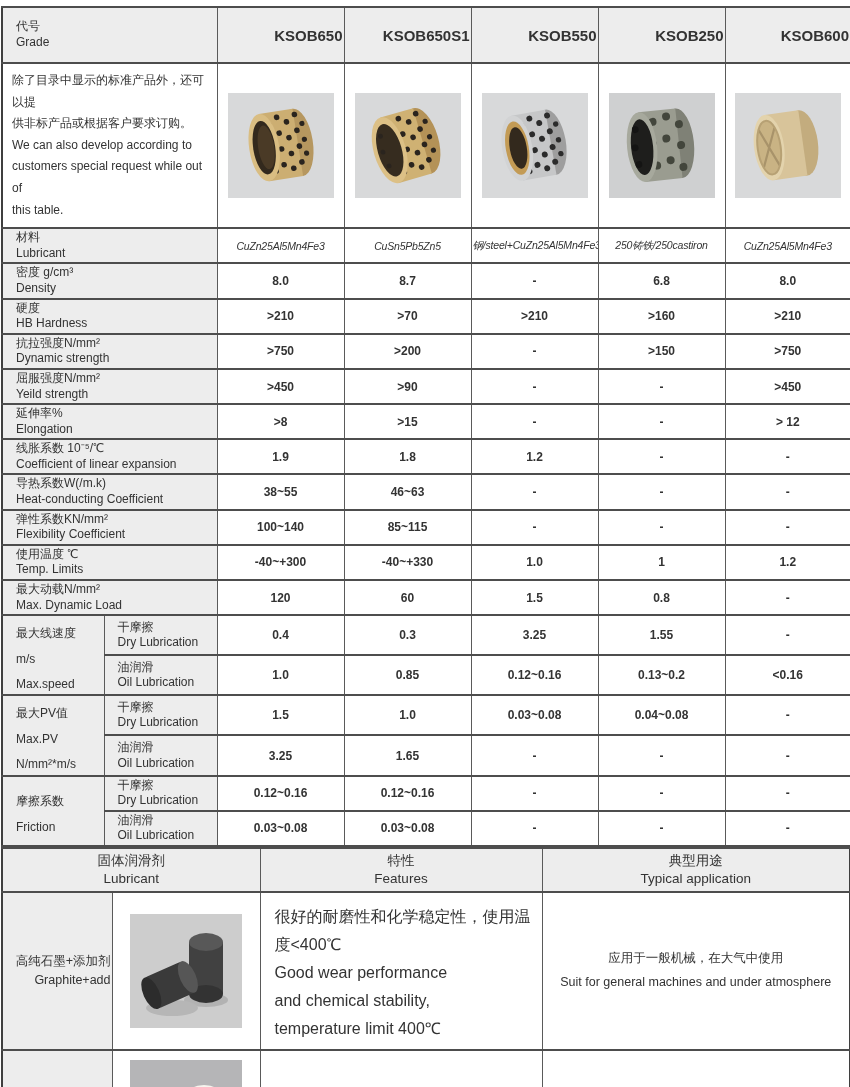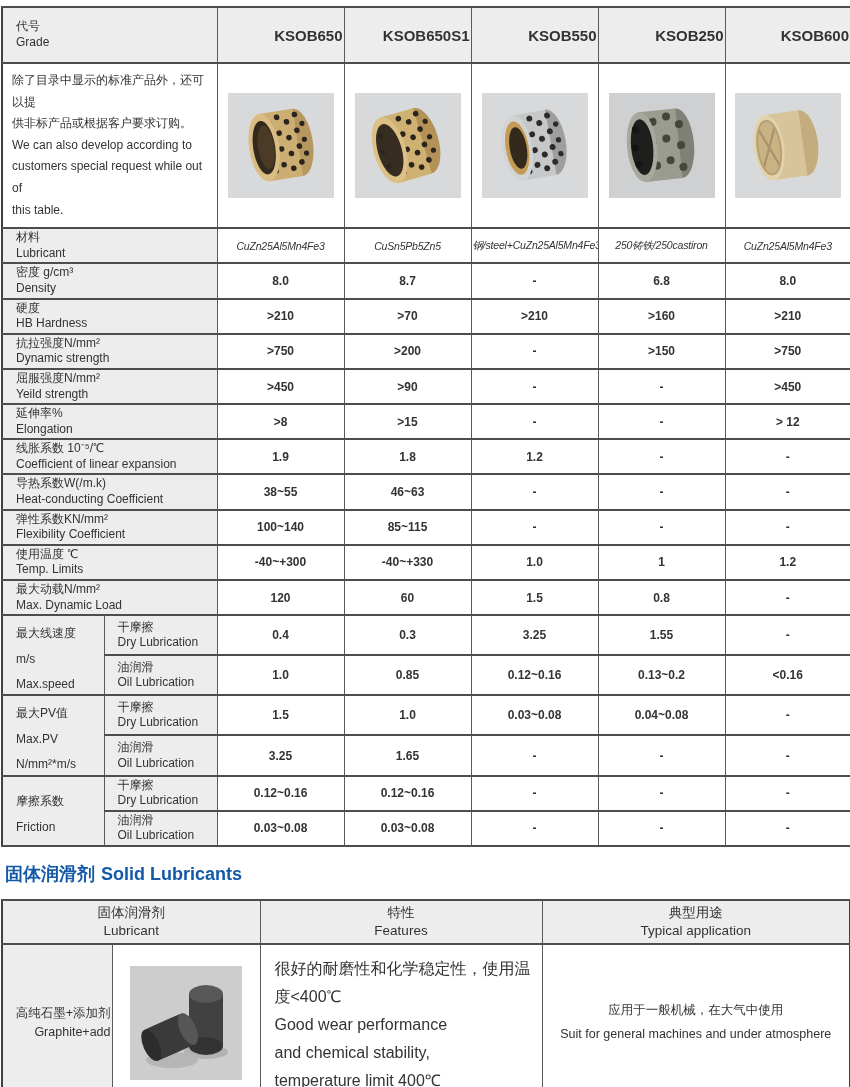--- a/index.html
+++ b/index.html
@@ -415,23 +415,20 @@
     </td>
     <td class="val">0.03~0.08</td>
     <td class="val">0.03~0.08</td>
     <td class="val">-</td>
     <td class="val">-</td>
     <td class="val">-</td>
   </tr>
 </tbody>
     </table>
 
-<div class="section-heading">
-  <span class="zh">固体润滑剂</span><span class="en">Solid Lubricants</span>
-</div>
 
 <table class="lub">
   <colgroup>
         <col style="width:110px">
         <col style="width:148px">
         <col style="width:282px">
         <col style="width:308px">
       </colgroup>
 
   <tbody>

